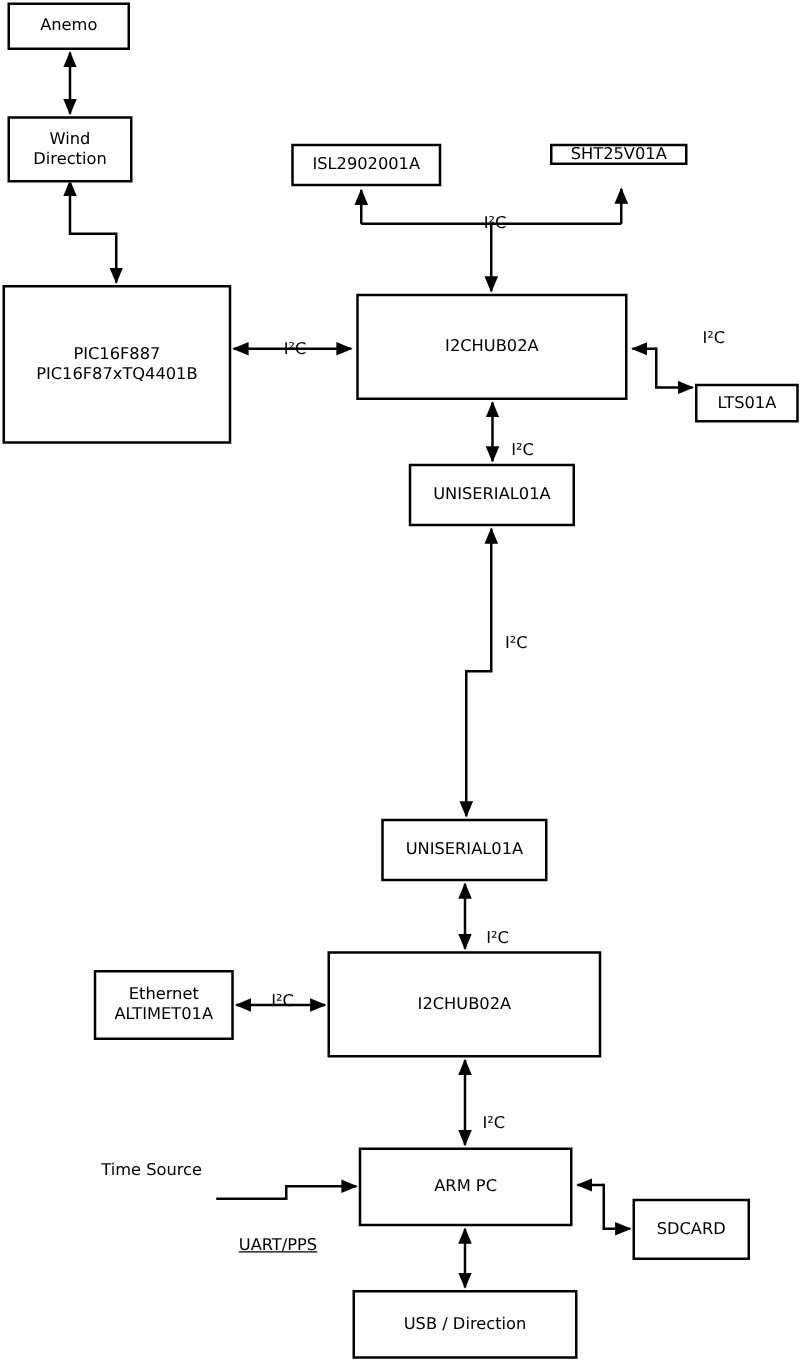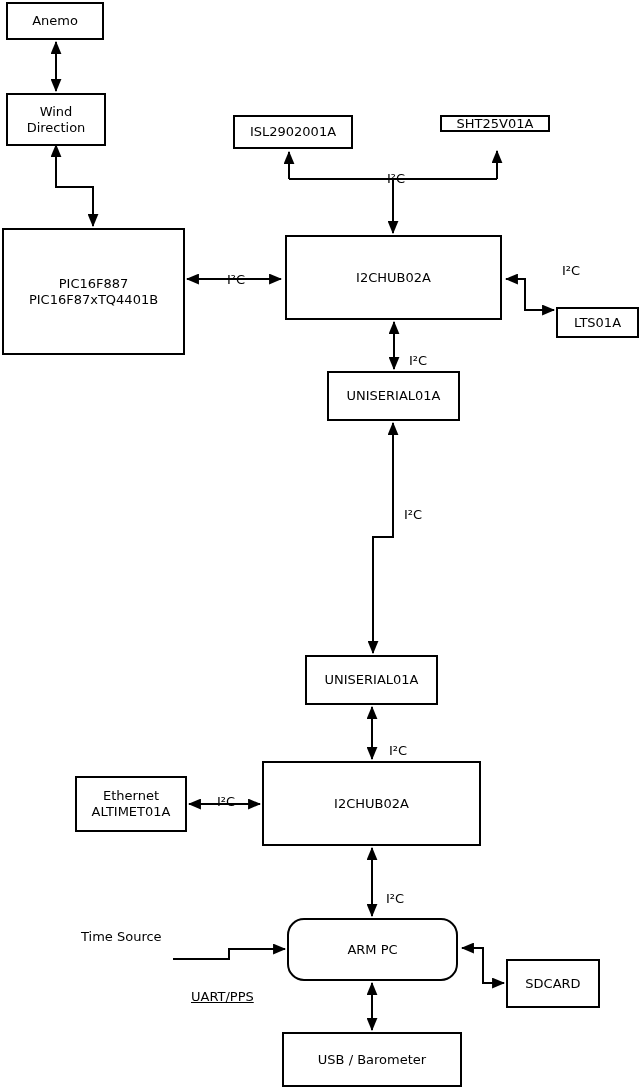--- a/index.html
+++ b/index.html
@@ -86,23 +86,23 @@
 PIC16F87xTQ4401B</div>
   <div class="node" style="left:233px; top:115px;  width:120px; height:34px;">ISL2902001A</div>
   <div class="node" style="left:440px; top:115px;  width:110px; height:17px;">SHT25V01A</div>
   <div class="node" style="left:285px; top:235px;  width:217px; height:85px;">I2CHUB02A</div>
   <div class="node" style="left:556px; top:307px;  width:83px;  height:31px;">LTS01A</div>
   <div class="node" style="left:327px; top:371px;  width:133px; height:50px;">UNISERIAL01A</div>
   <div class="node" style="left:305px; top:655px;  width:133px; height:50px;">UNISERIAL01A</div>
   <div class="node" style="left:262px; top:761px;  width:219px; height:85px;">I2CHUB02A</div>
   <div class="node" style="left:75px;  top:776px;  width:112px; height:56px;">Ethernet
 ALTIMET01A</div>
-  <div class="node" style="left:287px; top:918px;  width:171px; height:63px;border-radius:17px;">ARM PC</div>
+  <div class="node" style="left:287px; top:918px;  width:171px; height:63px;">ARM PC</div>
   <div class="node" style="left:506px; top:959px;  width:94px; height:49px;">SDCARD</div>
-  <div class="node" style="left:282px; top:1032px; width:180px; height:55px;">USB / Barometer</div>
+  <div class="node" style="left:282px; top:1032px; width:180px; height:55px;">USB / Direction</div>
 
   <div class="elabel" style="left:387px; top:152px;">I²C</div>
   <div class="elabel" style="left:227px; top:253px;">I²C</div>
   <div class="elabel" style="left:562px; top:244px;">I²C</div>
   <div class="elabel" style="left:409px; top:334px;">I²C</div>
   <div class="elabel" style="left:404px; top:488px;">I²C</div>
   <div class="elabel" style="left:389px; top:724px;">I²C</div>
   <div class="elabel" style="left:217px; top:775px;">I²C</div>
   <div class="elabel" style="left:386px; top:872px;">I²C</div>
   <div class="elabel" style="left:81px;  top:910px;text-align:right;">Time Source</div>

